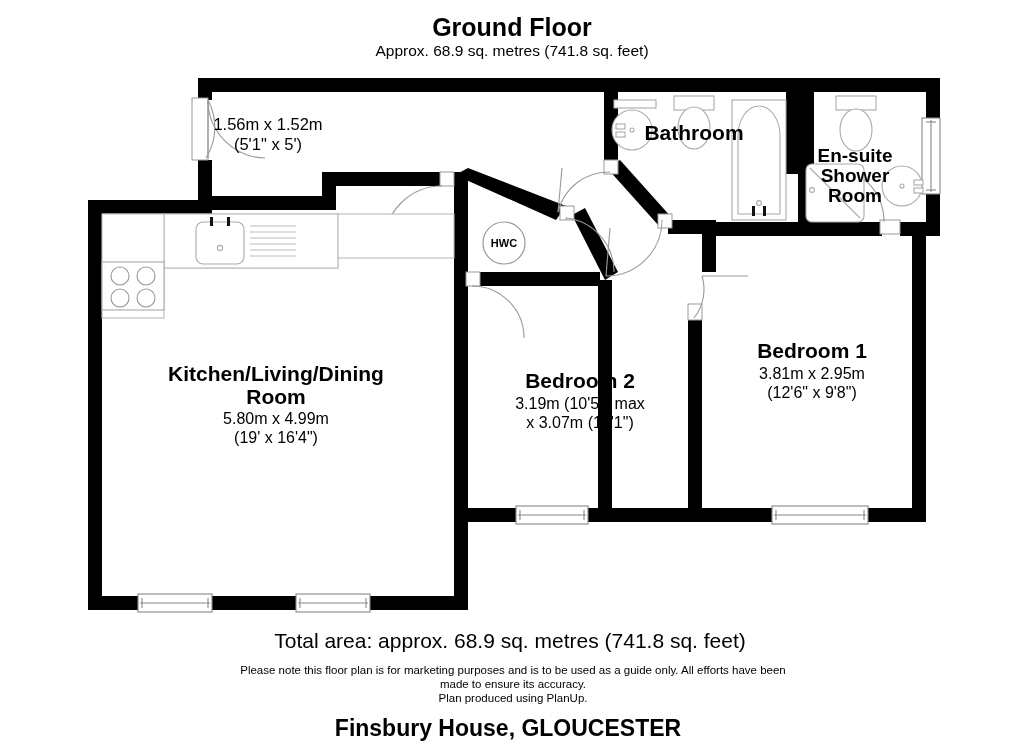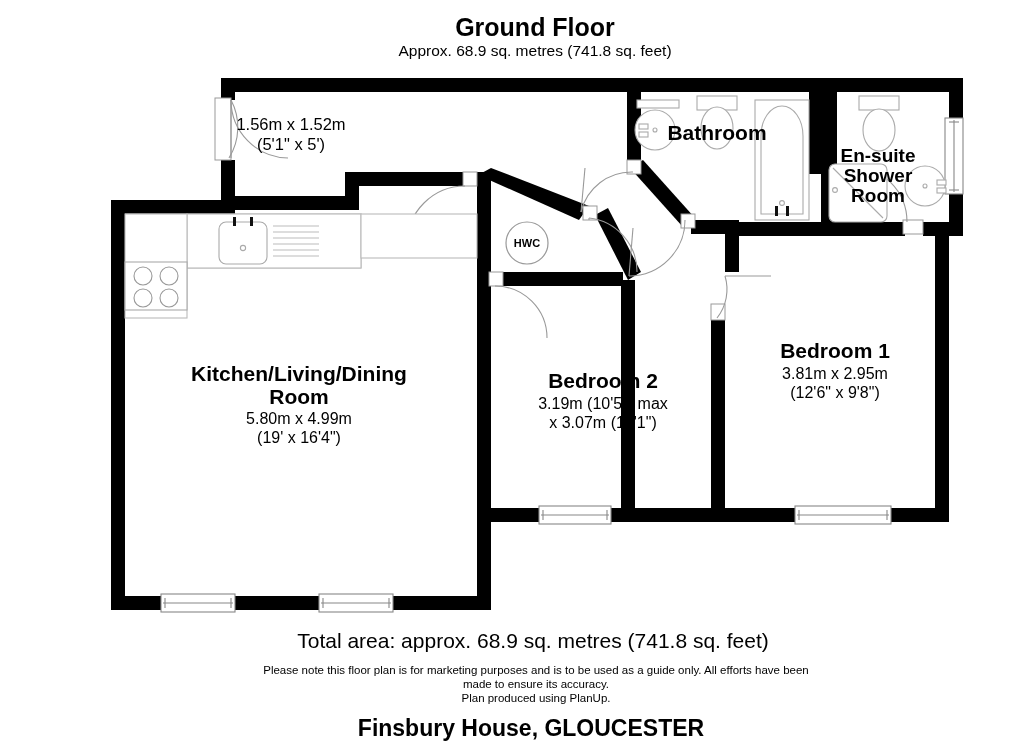--- a/index.html
+++ b/index.html
@@ -14,21 +14,20 @@
     font-family: "Liberation Sans", sans-serif;
     color: #000000;
     overflow: hidden;
     position: relative;
   }
   #plan-root {
     position: absolute;
     left: 0; top: 0;
     width: 916px;
     height: 745px;
-    padding-left: 23px;
   }
   svg.plan {
     display: block;
     width: 1024px;
     height: 745px;
   }
   .wall {
     fill: #000000;
     stroke: none;
   }

